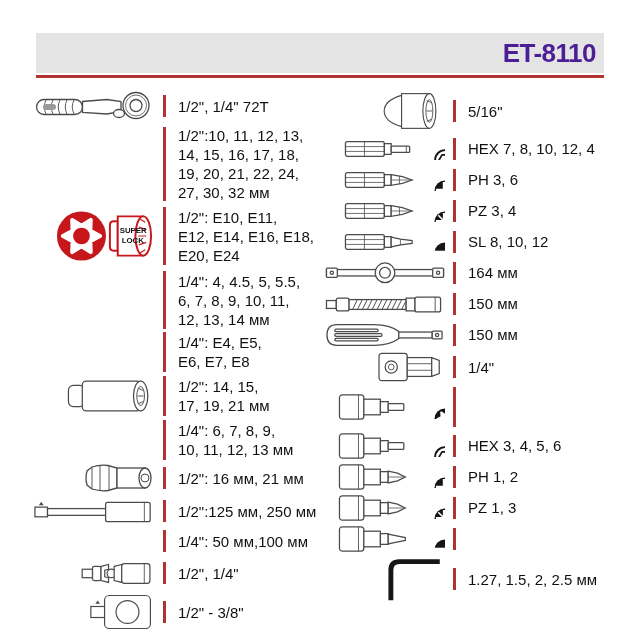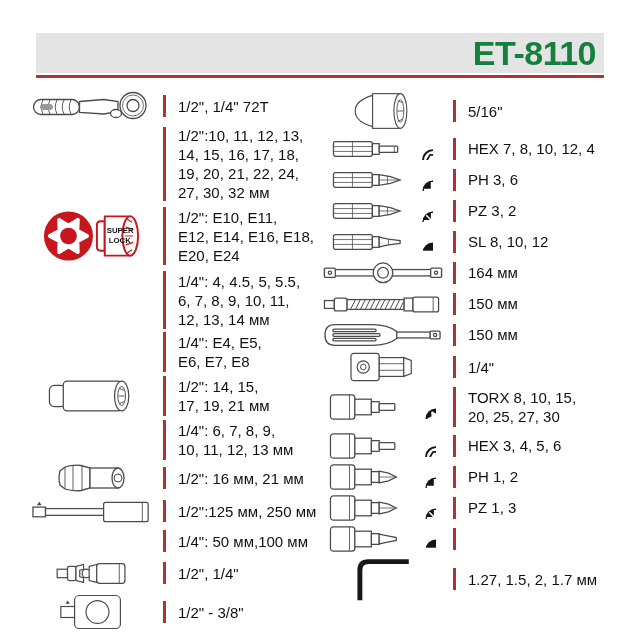--- a/index.html
+++ b/index.html
@@ -4,29 +4,29 @@
 <style>
   * { box-sizing: border-box; margin: 0; padding: 0; }
   html,body { background:#fff; }
   body { font-family: "Liberation Sans", sans-serif; color:#111; }
   .page { position:relative; width:640px; height:640px; background:#fff; overflow:hidden; }
 
   
   .hdr-bar { position:absolute; left:36px; top:33px; width:568px; height:40px;
              background:#e4e4e4; display:flex; align-items:center; justify-content:flex-end;
              padding-right:8px; }
-  .hdr-title { font-size:34px; font-weight:700; letter-spacing:-0.5px; color:#15803d; }
+  .hdr-title { font-size:26px; font-weight:700; letter-spacing:-0.5px; color:#4c1d95; }
   .hdr-rule { position:absolute; left:36px; top:75px; width:568px; height:3px; background:#b13232; }
 
   
   .col { position:absolute; display:flex; flex-direction:column; }
   .col-left  { left:28px;  top:88px; width:290px; }
   .col-right { left:320px; top:90px; width:300px; }
   .row { display:flex; align-items:center; margin-bottom:2px; }
-  .icon-cell { display:flex; align-items:center; justify-content:center; gap:6px; padding-right:8px; }
+  .icon-cell { display:flex; align-items:center; justify-content:flex-end; gap:6px; padding-right:8px; }
   .col-left  .icon-cell { width:135px; }
   .col-right .icon-cell { width:133px; }
   .dv { width:3px; background:#b13232; align-self:center; flex:0 0 auto; }
   .dv1 { height:22px; } .dv2 { height:40px; } .dv3 { height:58px; } .dv4 { height:74px; }
   .txt { padding-left:12px; font-size:15px; line-height:19px; white-space:pre-line; color:#111; }
 
   svg { display:block; }
   .ln  { stroke:#4b4b4b; fill:#fff; stroke-width:1.3; }
   .lnn { stroke:#4b4b4b; fill:none; stroke-width:1; }
   .red { stroke:#c8161d; fill:#fff; stroke-width:2; }
@@ -301,21 +301,21 @@
             <rect x="41.5" y="5.5" width="7" height="11"></rect>
             <path d="M48.5,5.5 L60,7.5 L70,11 L60,14.5 L48.5,16.5 Z"></path>
             <path d="M48.5,11 H70 M57,6.8 v8.4" fill="none" stroke-width="0.8"></path>
           </g>
         </svg>
         <svg width="23" height="23" viewBox="-12 -12 24 24">
             <use href="#ic-pz"></use>
           </svg>
       </div>
       <div class="dv dv1"></div>
-      <div class="txt">PZ 3, 2</div>
+      <div class="txt">PZ 3, 4</div>
     </div>
 
     <div class="row" style="min-height:29px">
       <div class="icon-cell">
         <svg width="72" height="22" viewBox="0 0 74 22">
           <g class="ln">
             <rect x="1.5" y="3.5" width="40" height="15" rx="2"></rect>
             <path d="M1.5,8.5 h40 M1.5,13.5 h40 M21,3.5 v15" fill="none" stroke-width="0.8"></path>
             <rect x="41.5" y="5.5" width="7" height="11"></rect>
             <path d="M48.5,6 L58,8 L70,9.5 L70,12.5 L58,14 L48.5,16 Z"></path>
@@ -410,22 +410,20 @@
             <rect x="26.5" y="6" width="17" height="16"></rect>
             <rect x="43.5" y="8.5" width="8" height="11"></rect>
             <rect x="51.5" y="10.5" width="16" height="7" rx="1"></rect>
           </g>
         </svg>
         <svg width="23" height="23" viewBox="-12 -12 24 24">
             <use href="#ic-torx"></use>
           </svg>
       </div>
       <div class="dv dv2"></div>
-      <div class="txt">TORX 8, 10, 15,
-20, 25, 27, 30</div>
     </div>
 
     <div class="row" style="min-height:29px">
       <div class="icon-cell">
         <svg width="78" height="28" viewBox="0 0 80 28">
           <g class="ln">
             <rect x="1.5" y="1.5" width="25" height="25" rx="3"></rect>
             <path d="M21,1.5 v25" fill="none" stroke-width="0.9"></path>
             <rect x="26.5" y="6" width="17" height="16"></rect>
             <rect x="43.5" y="8.5" width="8" height="11"></rect>
@@ -498,17 +496,17 @@
       <div class="dv dv1"></div>
     </div>
 
     <div class="row" style="min-height:42px">
       <div class="icon-cell">
         <svg width="62" height="48" viewBox="0 0 66 54">
           <path d="M7,51 L7,17 Q7,7.5 16.5,7.5 L62,7.5" stroke="#161616" stroke-width="5.5" fill="none"></path>
         </svg>
       </div>
       <div class="dv dv1"></div>
-      <div class="txt">1.27, 1.5, 2, 1.7 мм</div>
+      <div class="txt">1.27, 1.5, 2, 2.5 мм</div>
     </div>
 
   </div>
 </div>
 
 </body></html>

